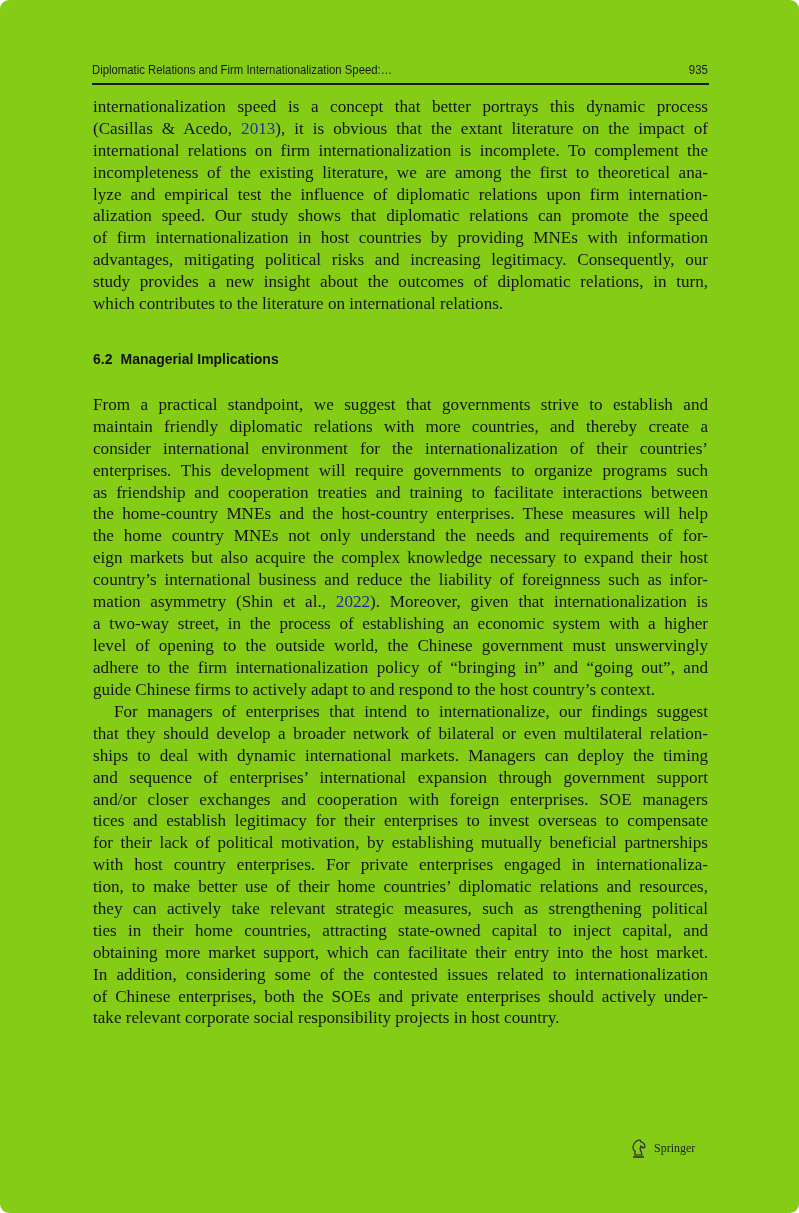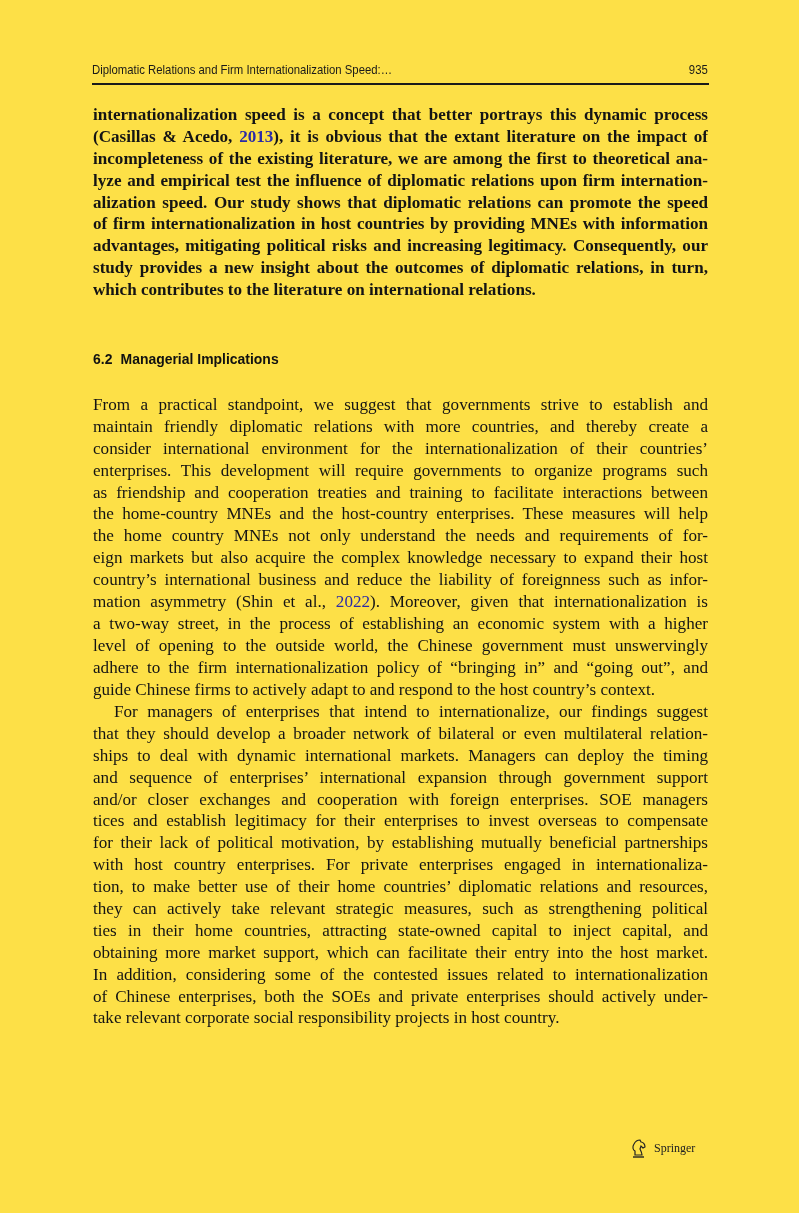--- a/index.html
+++ b/index.html
@@ -1,17 +1,17 @@
 <!DOCTYPE html>
 <html><head>
 <meta charset="utf-8">
 <style>
   html, body { margin:0; padding:0; background:#ffffff; }
   body { width:799px; height:1213px; position:relative; overflow:hidden; }
-  .page { position:absolute; left:0; top:0; width:799px; height:1213px; background:#fde047; }
+  .page { position:absolute; left:0; top:0; width:799px; height:1213px; background:#84cc16;border-radius:9px; }
   .running-head {
     position:absolute; left:92px; top:58px; width:616px; height:22px;
     font-family:"Liberation Sans", "DejaVu Sans", sans-serif; font-size:13.2px; color:#1a1a1a;
     transform:scaleX(0.86); transform-origin:left top; width:716px;
   }
   .running-head .title { position:absolute; left:0; top:4px; }
   .running-head .pageno { position:absolute; right:0; top:4px; }
   .head-rule { position:absolute; left:92px; top:83px; width:617px; height:2px; background:#1a1a1a; }
   .text { position:absolute; left:93px; width:615px;
     font-family:"Liberation Serif", "DejaVu Serif", serif; font-size:17.1px; color:#141414; }
@@ -32,23 +32,24 @@
 <body>
 
 <div class="page">
 
   <div class="running-head">
     <span class="title">Diplomatic Relations and Firm Internationalization Speed:…</span>
     <span class="pageno">935</span>
   </div>
   <div class="head-rule"></div>
 
-  <div class="text" id="p1" style="top:104px;font-weight:bold;">
+  <div class="text" id="p1" style="top:96px;">
       <span class="line">internationalization speed is a concept that better portrays this dynamic process</span>
       <span class="line"><span>(Casillas &amp; Acedo, </span><span class="cite">2013</span><span>), it is obvious that the extant literature on the impact of</span></span>
+      <span class="line">international relations on firm internationalization is incomplete. To complement the</span>
       <span class="line">incompleteness of the existing literature, we are among the first to theoretical ana-</span>
       <span class="line">lyze and empirical test the influence of diplomatic relations upon firm internation-</span>
       <span class="line">alization speed. Our study shows that diplomatic relations can promote the speed</span>
       <span class="line">of firm internationalization in host countries by providing MNEs with information</span>
       <span class="line">advantages, mitigating political risks and increasing legitimacy. Consequently, our</span>
       <span class="line">study provides a new insight about the outcomes of diplomatic relations, in turn,</span>
       <span class="line last">which contributes to the literature on international relations.</span>
     </div>
 
   <div class="section-heading">

